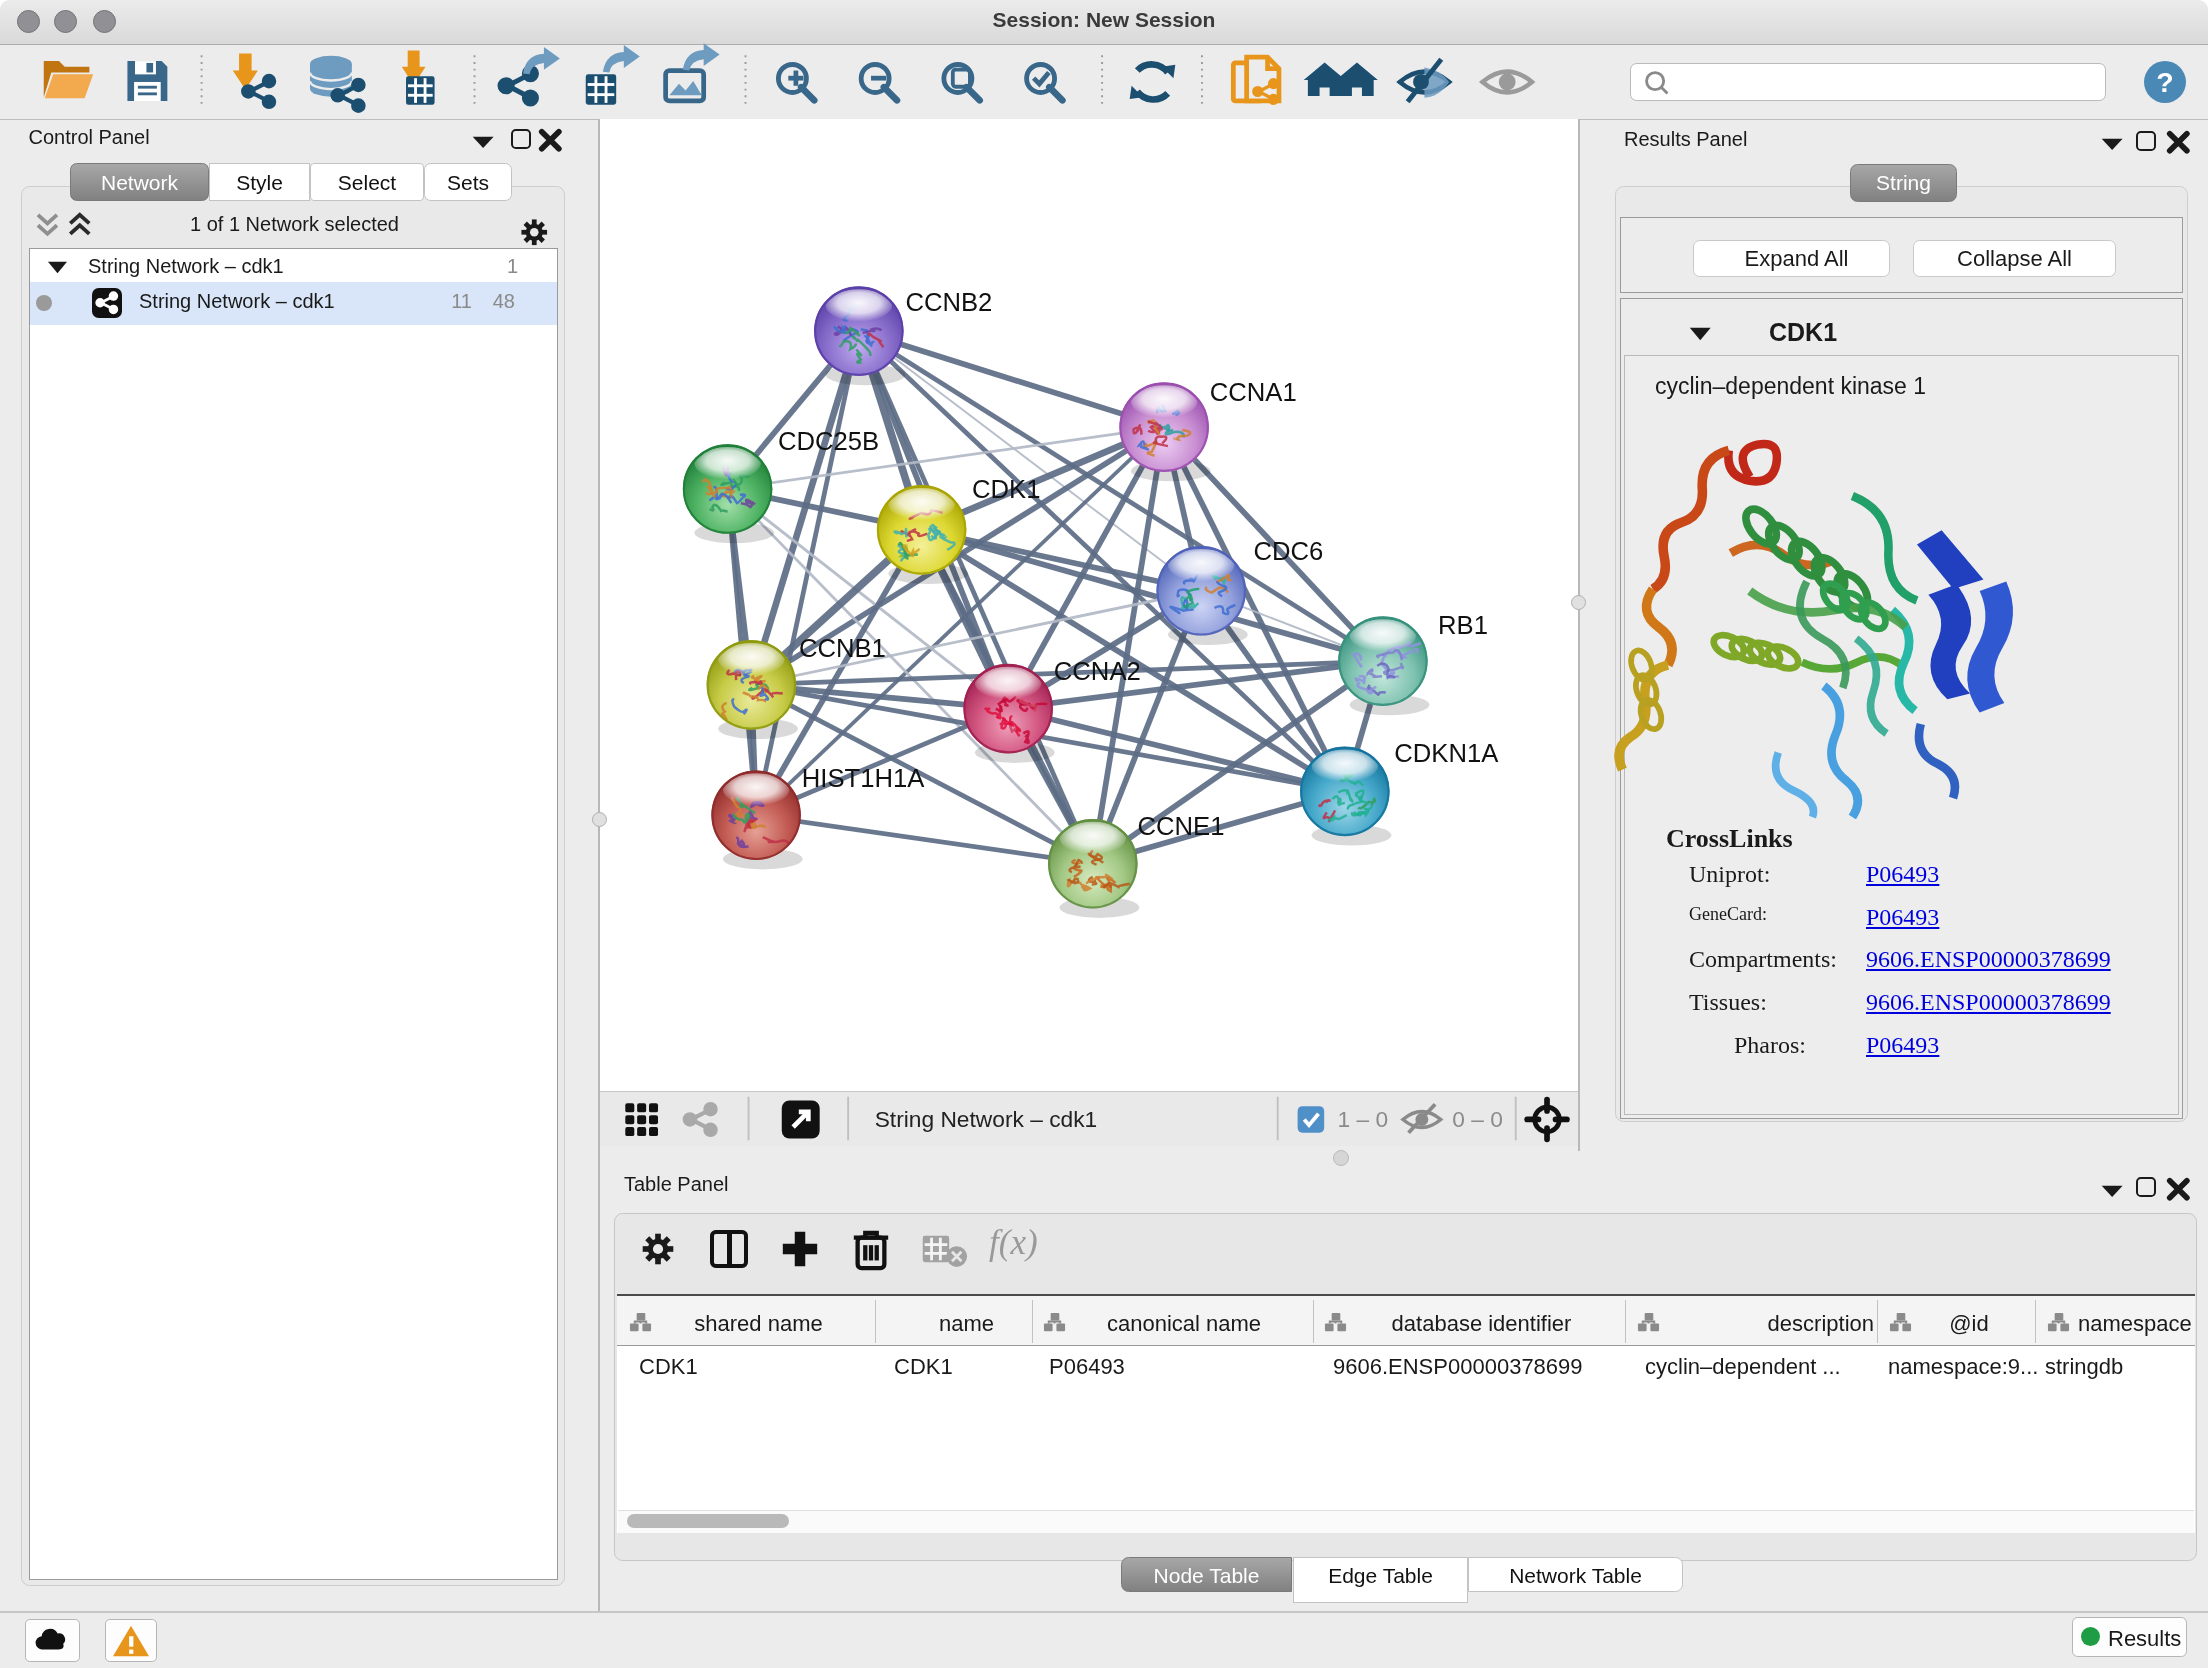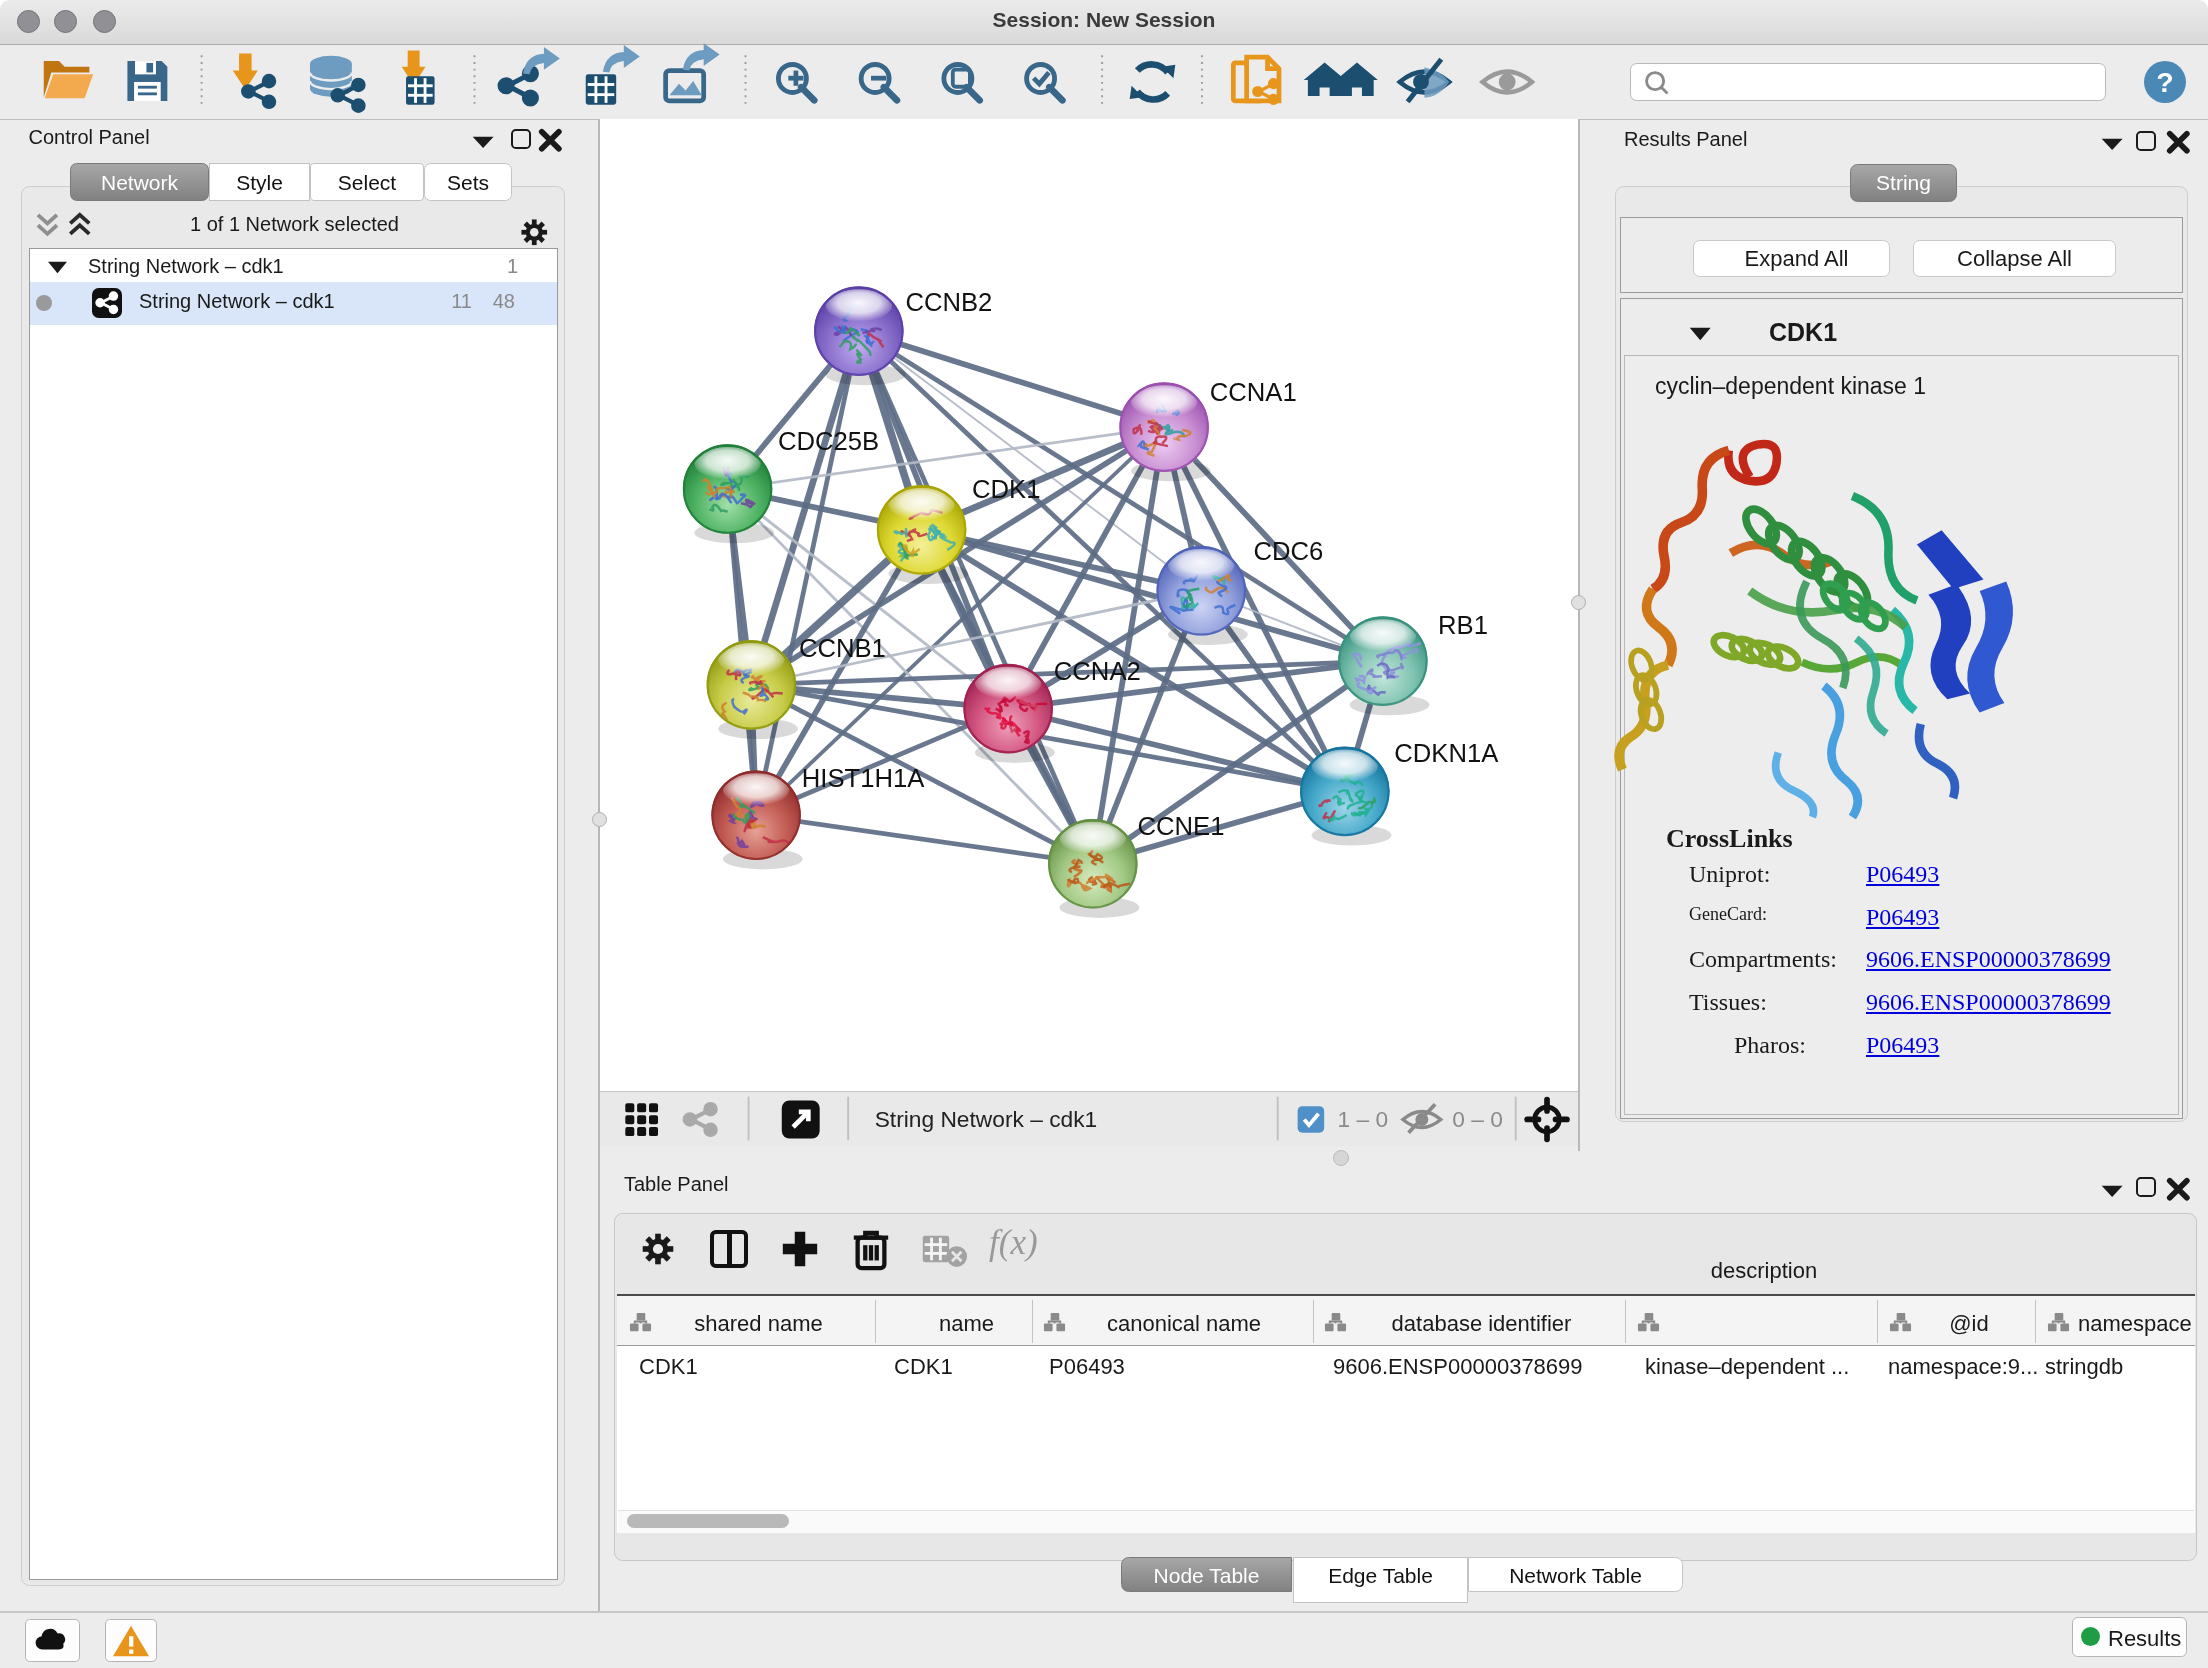--- a/index.html
+++ b/index.html
@@ -750,21 +750,21 @@
 <div class="abs" style="left:1341px;top:1311px;width:281px;text-align:center;font-size:22px;">database identifier</div>
 <div class="abs" style="left:1625px;top:1300px;width:1px;height:43px;background:#c2c2c2;"></div>
 <svg class="abs" style="left:1637px;top:1311px;" width="23" height="23" viewBox="0 0 24 24">
     <g fill="#8a8a8a">
       <rect x="8" y="2" width="9" height="8" rx="1"></rect>
       <rect x="1" y="13" width="9" height="8" rx="1"></rect>
       <rect x="14" y="13" width="9" height="8" rx="1"></rect>
       <path d="M12,10 v3 M6,13 v-2 h12 v2" stroke="#8a8a8a" stroke-width="2" fill="none"></path>
     </g>
   </svg>
-<div class="abs" style="left:1654px;top:1258px;width:220px;text-align:center;font-size:22px;">description</div>
+<div class="abs" style="left:1654px;top:1311px;width:220px;text-align:right;font-size:22px;">description</div>
 <div class="abs" style="left:1877px;top:1300px;width:1px;height:43px;background:#c2c2c2;"></div>
 <svg class="abs" style="left:1889px;top:1311px;" width="23" height="23" viewBox="0 0 24 24">
     <g fill="#8a8a8a">
       <rect x="8" y="2" width="9" height="8" rx="1"></rect>
       <rect x="1" y="13" width="9" height="8" rx="1"></rect>
       <rect x="14" y="13" width="9" height="8" rx="1"></rect>
       <path d="M12,10 v3 M6,13 v-2 h12 v2" stroke="#8a8a8a" stroke-width="2" fill="none"></path>
     </g>
   </svg>
 <div class="abs" style="left:1906px;top:1311px;width:126px;text-align:center;font-size:22px;">@id</div>
@@ -775,21 +775,21 @@
       <rect x="1" y="13" width="9" height="8" rx="1"></rect>
       <rect x="14" y="13" width="9" height="8" rx="1"></rect>
       <path d="M12,10 v3 M6,13 v-2 h12 v2" stroke="#8a8a8a" stroke-width="2" fill="none"></path>
     </g>
   </svg>
 <div class="abs" style="left:2078px;top:1311px;font-size:22px;">namespace</div>
 <div class="abs" style="left:639px;top:1354px;font-size:22px;">CDK1</div>
 <div class="abs" style="left:894px;top:1354px;font-size:22px;">CDK1</div>
 <div class="abs" style="left:1049px;top:1354px;font-size:22px;">P06493</div>
 <div class="abs" style="left:1333px;top:1354px;font-size:22px;">9606.ENSP00000378699</div>
-<div class="abs" style="left:1645px;top:1354px;font-size:22px;">kinase–dependent ...</div>
+<div class="abs" style="left:1645px;top:1354px;font-size:22px;">cyclin–dependent ...</div>
 <div class="abs" style="left:1888px;top:1354px;font-size:22px;">namespace:9...</div>
 <div class="abs" style="left:2045px;top:1354px;font-size:22px;">stringdb</div>
 <div class="abs" style="left:618px;top:1510px;width:1576px;height:22px;background:#fafafa;border-top:1px solid #e0e0e0;"></div>
 <div class="abs" style="left:627px;top:1514px;width:162px;height:14.3px;border-radius:7.6px;background:#b9b9b9;"></div>
 <div class="abs tab sel" style="left:1121px;top:1557px;width:171px;height:35px;line-height:35px;border-radius:7.6px 0 0 7.6px;box-sizing:border-box;">Node Table</div>
 <div class="abs tab" style="left:1293px;top:1557px;width:175px;height:46px;line-height:35px;border-radius:0;box-sizing:border-box;">Edge Table</div>
 <div class="abs tab" style="left:1468px;top:1557px;width:215px;height:35px;line-height:35px;border-radius:0 7.6px 7.6px 0;box-sizing:border-box;">Network Table</div>
 <div class="abs" style="left:0;top:1611px;width:2208px;height:1.9px;background:#c6c6c6;"></div>
 <div class="abs" style="left:25px;top:1619px;width:55px;height:43px;background:#fdfdfd;border:1.9px solid #b5b5b5;border-radius:4.8px;box-sizing:border-box;"></div>
 <svg class="abs" style="left:31px;top:1625px;" width="42" height="30" viewBox="0 0 44 32">

